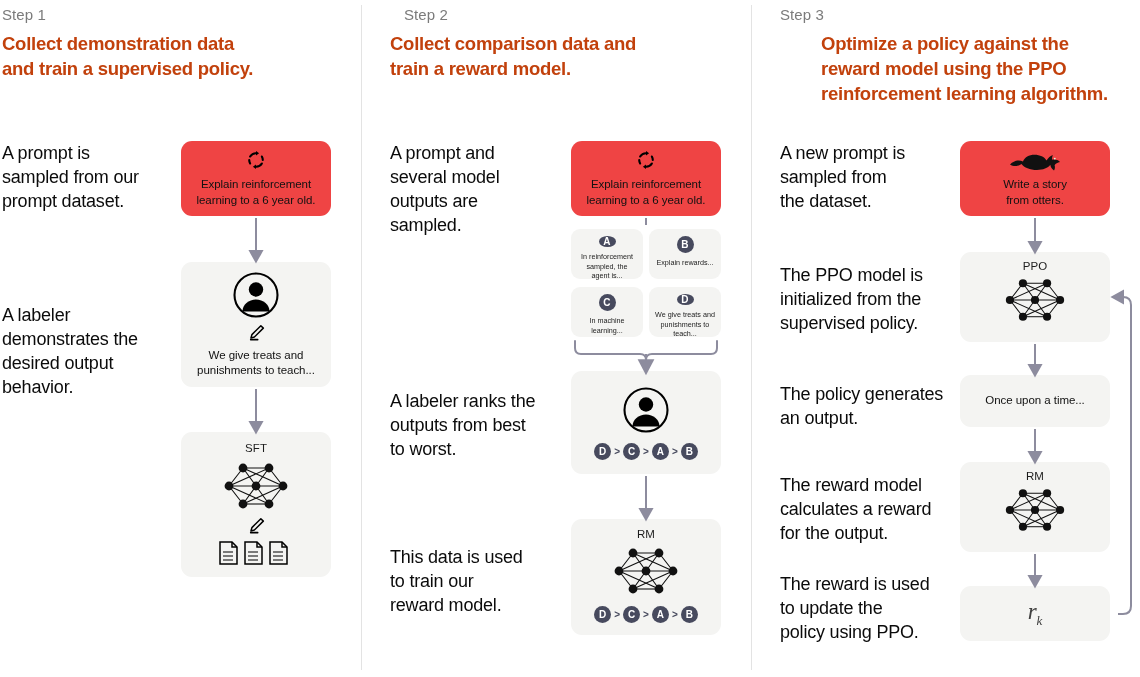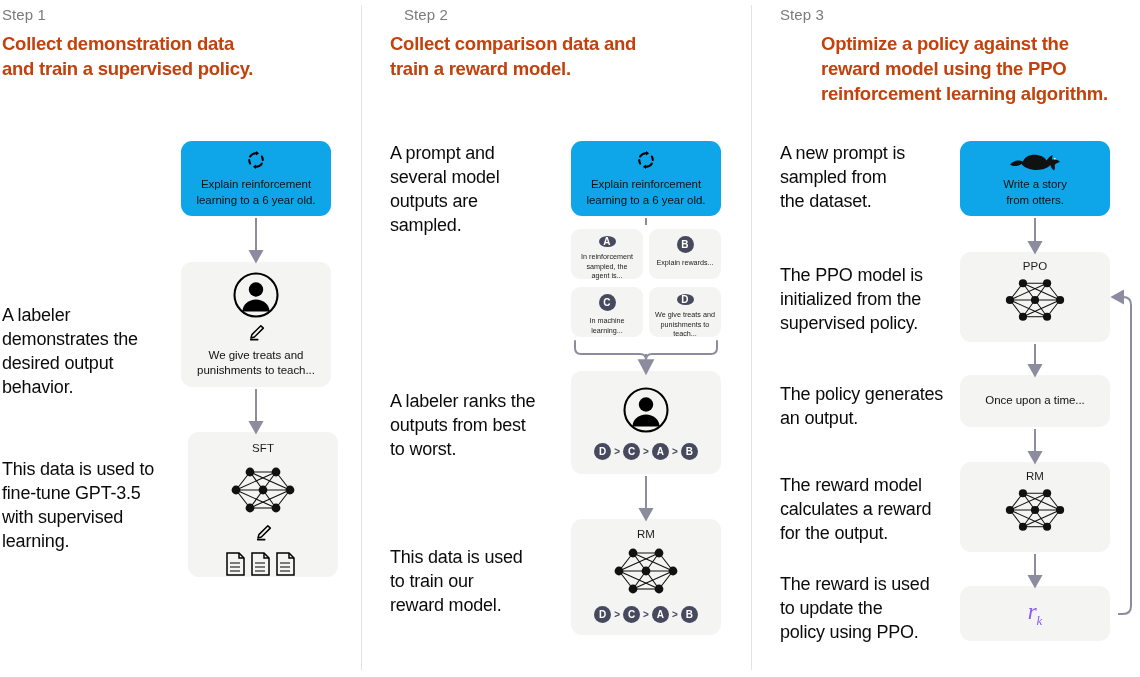--- a/index.html
+++ b/index.html
@@ -66,21 +66,21 @@
 
   
   .box {
     position: absolute;
     border-radius: 11px;
     display: flex;
     flex-direction: column;
     align-items: center;
     justify-content: center;
   }
-  .box.green { background: #0ea5e9; }
+  .box.green { background: #ef4444; }
   .box.gray  { background: #f4f4f2; }
 
   .box-caption {
     font-size: 11.5px;
     line-height: 1.32;
     text-align: center;
     color: #111111;
     letter-spacing: -0.05px;
     white-space: pre-line;
   }
@@ -144,21 +144,21 @@
   .gt {
     font-size: 10px;
     font-weight: bold;
     color: #474a5e;
   }
 
   .rk {
     font-family: "Liberation Serif", serif;
     font-style: italic;
     font-size: 23px;
-    color: #8b5cf6;
+    color: #404040;
   }
   .rk sub {
     font-size: 13px;
     font-style: italic;
   }
 
   svg { display: block; overflow: visible; }
   .arrow-layer {
     position: absolute; left: 0; top: 0;
     width: 1140px; height: 677px;
@@ -171,28 +171,27 @@
 <div class="board">
 
   <div class="divider div-1"></div>
   <div class="divider div-2"></div>
 
   <div class="col col-1">
     <div class="step-label" style="left:2px;">Step 1</div>
     <div class="step-title" style="left:2px;">Collect demonstration data
 and train a supervised policy.</div>
 
+    <div class="caption" style="left:2px; top:142px; width:170px;">A prompt is
+sampled from our
+prompt dataset.</div>
     <div class="caption" style="left:2px; top:304px; width:178px;">A labeler
 demonstrates the
 desired output
 behavior.</div>
-    <div class="caption" style="left:2px; top:458px; width:180px;">This data is used to
-fine-tune GPT-3.5
-with supervised
-learning.</div>
 
     <div class="box green" style="left:181px; top:141px; width:150px; height:75px;">
       <span style="margin-bottom:6px;">
         <svg width="22" height="22" viewBox="0 0 24 24">
           <g fill="none" stroke="#000" stroke-width="2.3" stroke-linecap="round">
             <path d="M5.6 8.2A7.4 7.4 0 0 1 12 4.6"></path>
             <path d="M18.4 8.2A7.4 7.4 0 0 1 19.4 12"></path>
             <path d="M18.4 15.8A7.4 7.4 0 0 1 12 19.4"></path>
             <path d="M5.6 15.8A7.4 7.4 0 0 1 4.6 12"></path>
           </g>
@@ -215,21 +214,21 @@
       <span style="margin-top:4px;">
         <svg width="19" height="19" viewBox="0 0 24 24">
           <path d="M17.5 3.4 L20.6 6.5 L9.3 17.8 L5 19 L6.2 14.7 Z" fill="none" stroke="#000" stroke-width="1.9" stroke-linejoin="round"></path>
           <path d="M4.6 21 L13.6 21" stroke="#000" stroke-width="1.9" stroke-linecap="round"></path>
         </svg>
       </span>
       <div class="box-caption" style="margin-top:6px;">We give treats and
 punishments to teach...</div>
     </div>
 
-    <div class="box gray" style="left:188px; top:432px; width:150px; height:145px; justify-content:space-between; padding-top:10px;">
+    <div class="box gray" style="left:181px; top:432px; width:150px; height:145px; justify-content:flex-start; padding-top:10px;">
       <div class="box-title">SFT</div>
       <span style="margin-top:4px;">
         <svg width="74" height="56" viewBox="0 0 74 56">
           <g stroke="#111" stroke-width="1.1" fill="none">
             <path d="M24 10 L10 28 M24 10 L37 28 M24 10 L64 28 M24 10 L50 10"></path>
             <path d="M50 10 L10 28 M50 10 L37 28 M50 10 L64 28"></path>
             <path d="M10 28 L24 46 M10 28 L50 46 M10 28 L37 28"></path>
             <path d="M37 28 L24 46 M37 28 L50 46 M37 28 L64 28"></path>
             <path d="M64 28 L24 46 M64 28 L50 46"></path>
             <path d="M24 46 L50 46"></path>

